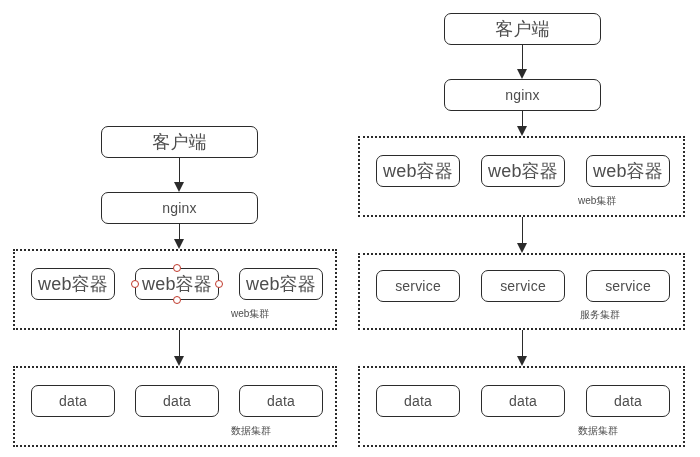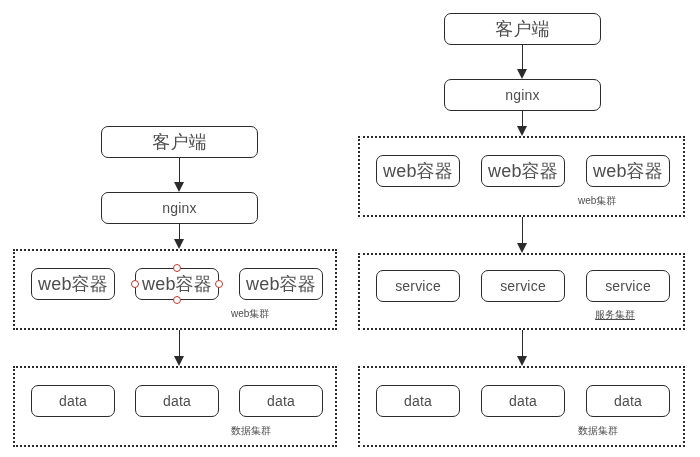--- a/index.html
+++ b/index.html
@@ -158,21 +158,21 @@
 
   <div class="arrow" style="left:444px; top:217px; width:157px; height:36px;">
     <div class="shaft" style="height:26px;"></div>
     <div class="head"></div>
   </div>
 
   <div class="cluster" style="left:358px; top:253px; width:327px; height:77px;">
     <div class="node" style="left:16px; top:15px; width:84px; height:32px;">service</div>
     <div class="node" style="left:121px; top:15px; width:84px; height:32px;">service</div>
     <div class="node" style="left:226px; top:15px; width:84px; height:32px;">service</div>
-    <div class="cluster-label" style="left:235px; top:55px;text-decoration:underline;">服务集群</div>
+    <div class="cluster-label" style="left:220px; top:55px;">服务集群</div>
   </div>
 
   <div class="arrow" style="left:444px; top:330px; width:157px; height:36px;">
     <div class="shaft" style="height:26px;"></div>
     <div class="head"></div>
   </div>
 
   <div class="cluster" style="left:358px; top:366px; width:327px; height:81px;">
     <div class="node" style="left:16px; top:17px; width:84px; height:32px;">data</div>
     <div class="node" style="left:121px; top:17px; width:84px; height:32px;">data</div>

